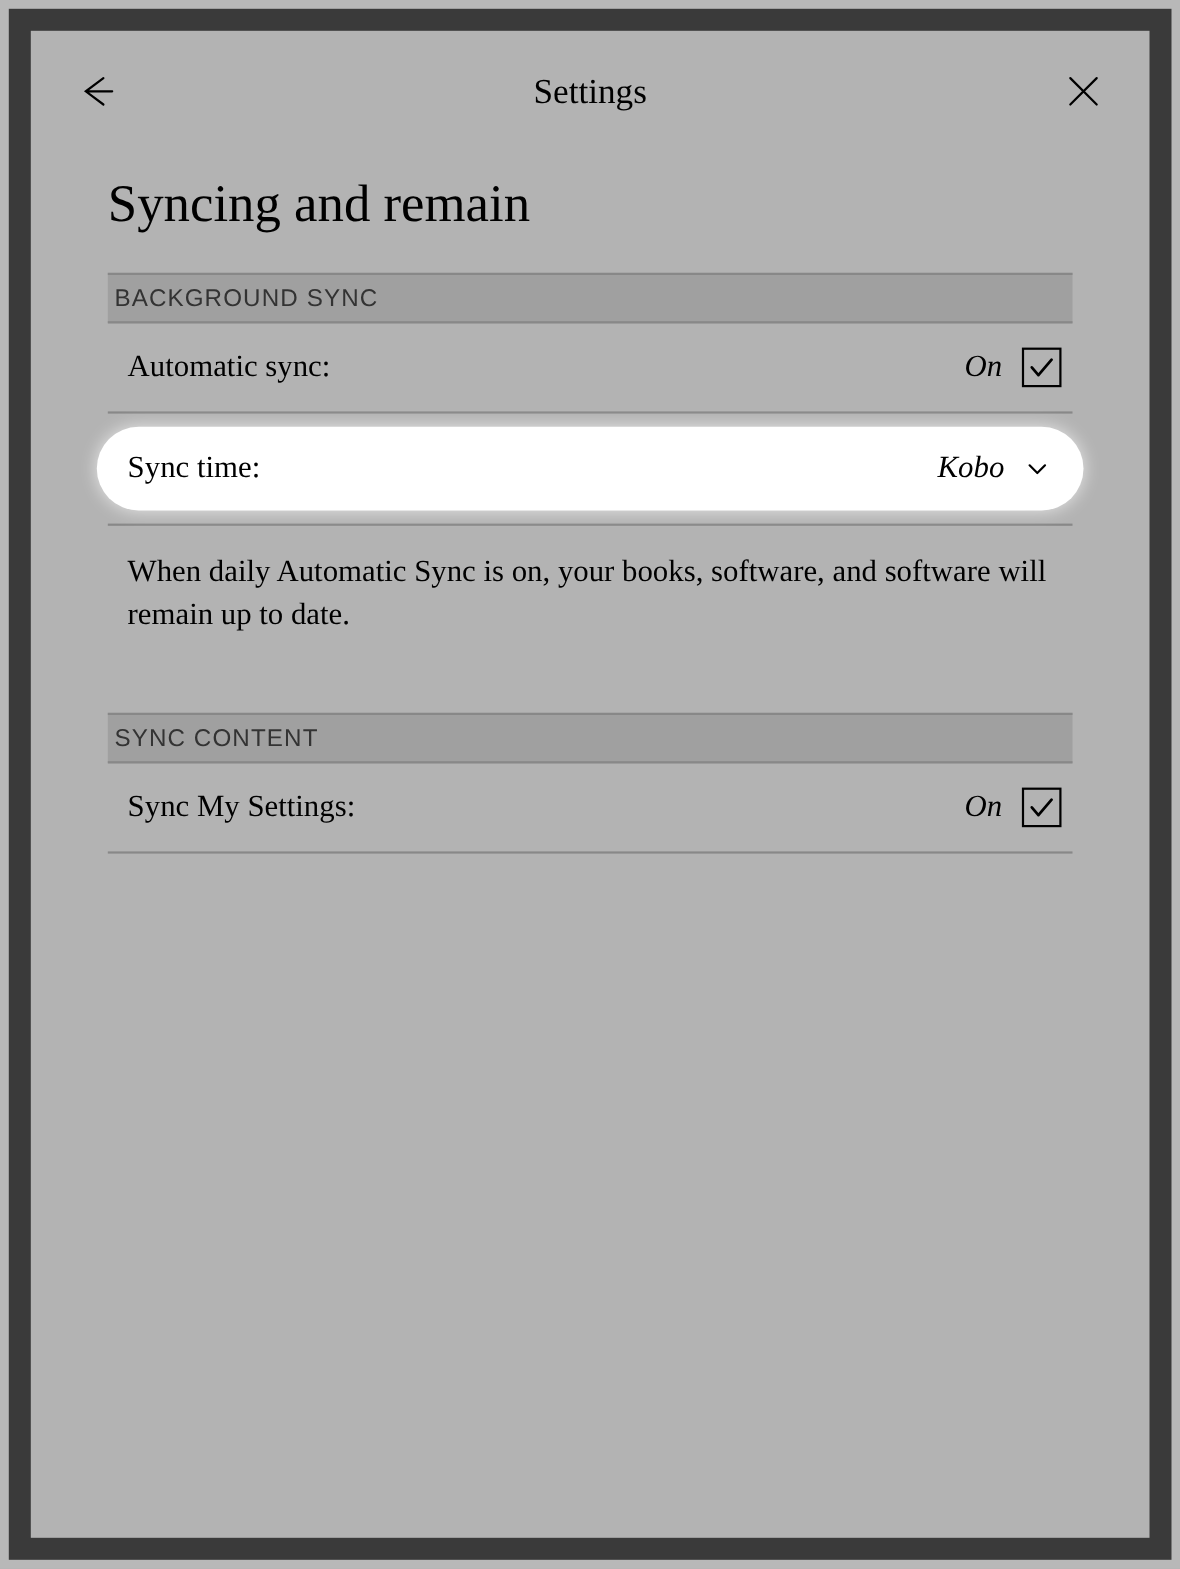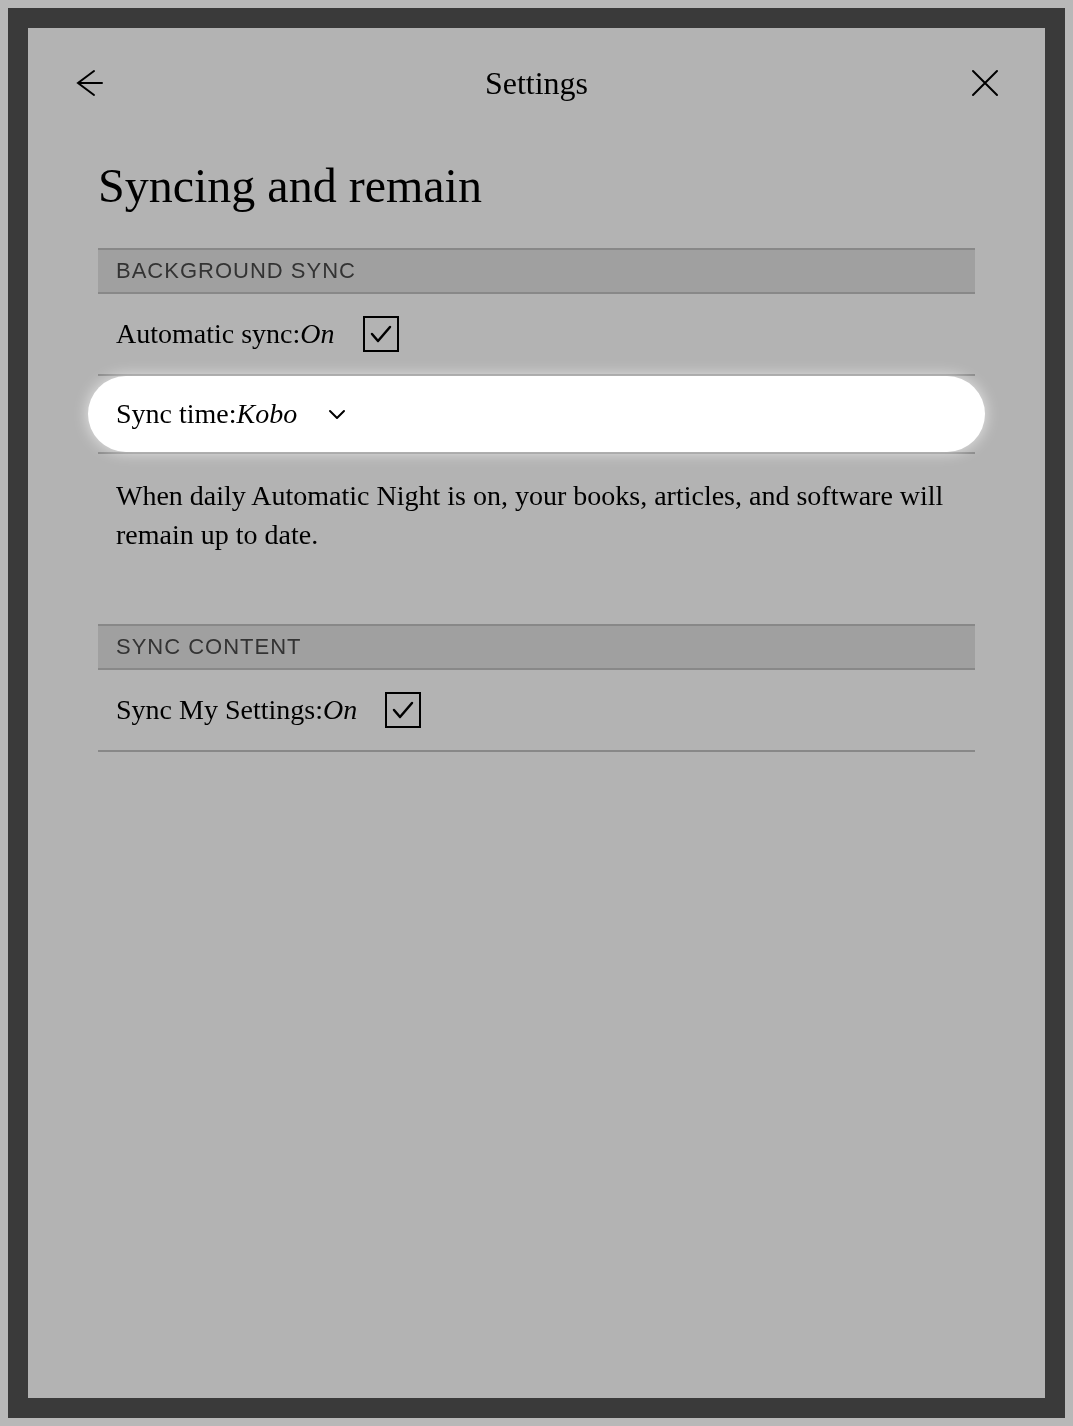--- a/index.html
+++ b/index.html
@@ -64,51 +64,51 @@
     .page-title {
       font-size: 48px;
       color: #000;
       font-weight: normal;
       margin-bottom: 35px;
     }
     .section-header {
       background: #a0a0a0;
       border-top: 2px solid #888;
       border-bottom: 2px solid #888;
-      padding: 8px 18px;
+      padding: 8px 6px;
       font-family: Arial, Helvetica, sans-serif;
       font-size: 22px;
       letter-spacing: 1px;
       color: #333;
     }
     .setting-row {
       display: flex;
       align-items: center;
-      justify-content: flex-start;
+      justify-content: space-between;
       padding: 22px 10px 22px 18px;
       border-bottom: 2px solid #888;
       font-family: Liberation Serif, serif;
     }
     .setting-row.highlighted {
       background: #ffffff;
       border-radius: 40px;
-      margin: 0 -10px;
+      margin: 12px -10px;
       padding: 22px 30px 22px 28px;
       border-bottom: none;
       position: relative;
       box-shadow: 0 0 15px rgba(255,255,255,0.7);
     }
     .setting-label {
       font-size: 28px;
       color: #000;
     }
     .setting-value-group {
       display: flex;
       align-items: center;
-      gap: 28px;
+      gap: 18px;
     }
     .setting-value {
       font-size: 28px;
       font-style: italic;
       color: #000;
     }
     .checkbox {
       width: 36px;
       height: 36px;
       border: 2px solid #000;
@@ -180,21 +180,21 @@
           <div class="chevron-down">
             <svg width="22" height="22" viewBox="0 0 22 22">
               <path d="M 4 8 L 11 15 L 18 8" stroke="#000" stroke-width="2" fill="none" stroke-linecap="round" stroke-linejoin="round"></path>
             </svg>
           </div>
         </div>
       </div>
 
       <div style="border-bottom: 2px solid #888;"></div>
 
-      <div class="description">When daily Automatic Night is on, your books, articles, and software will remain up to date.</div>
+      <div class="description">When daily Automatic Sync is on, your books, software, and software will remain up to date.</div>
 
       <div class="section-spacer"></div>
 
       <div class="section-header">SYNC CONTENT</div>
 
       <div class="setting-row">
         <div class="setting-label">Sync My Settings:</div>
         <div class="setting-value-group">
           <div class="setting-value">On</div>
           <div class="checkbox">

